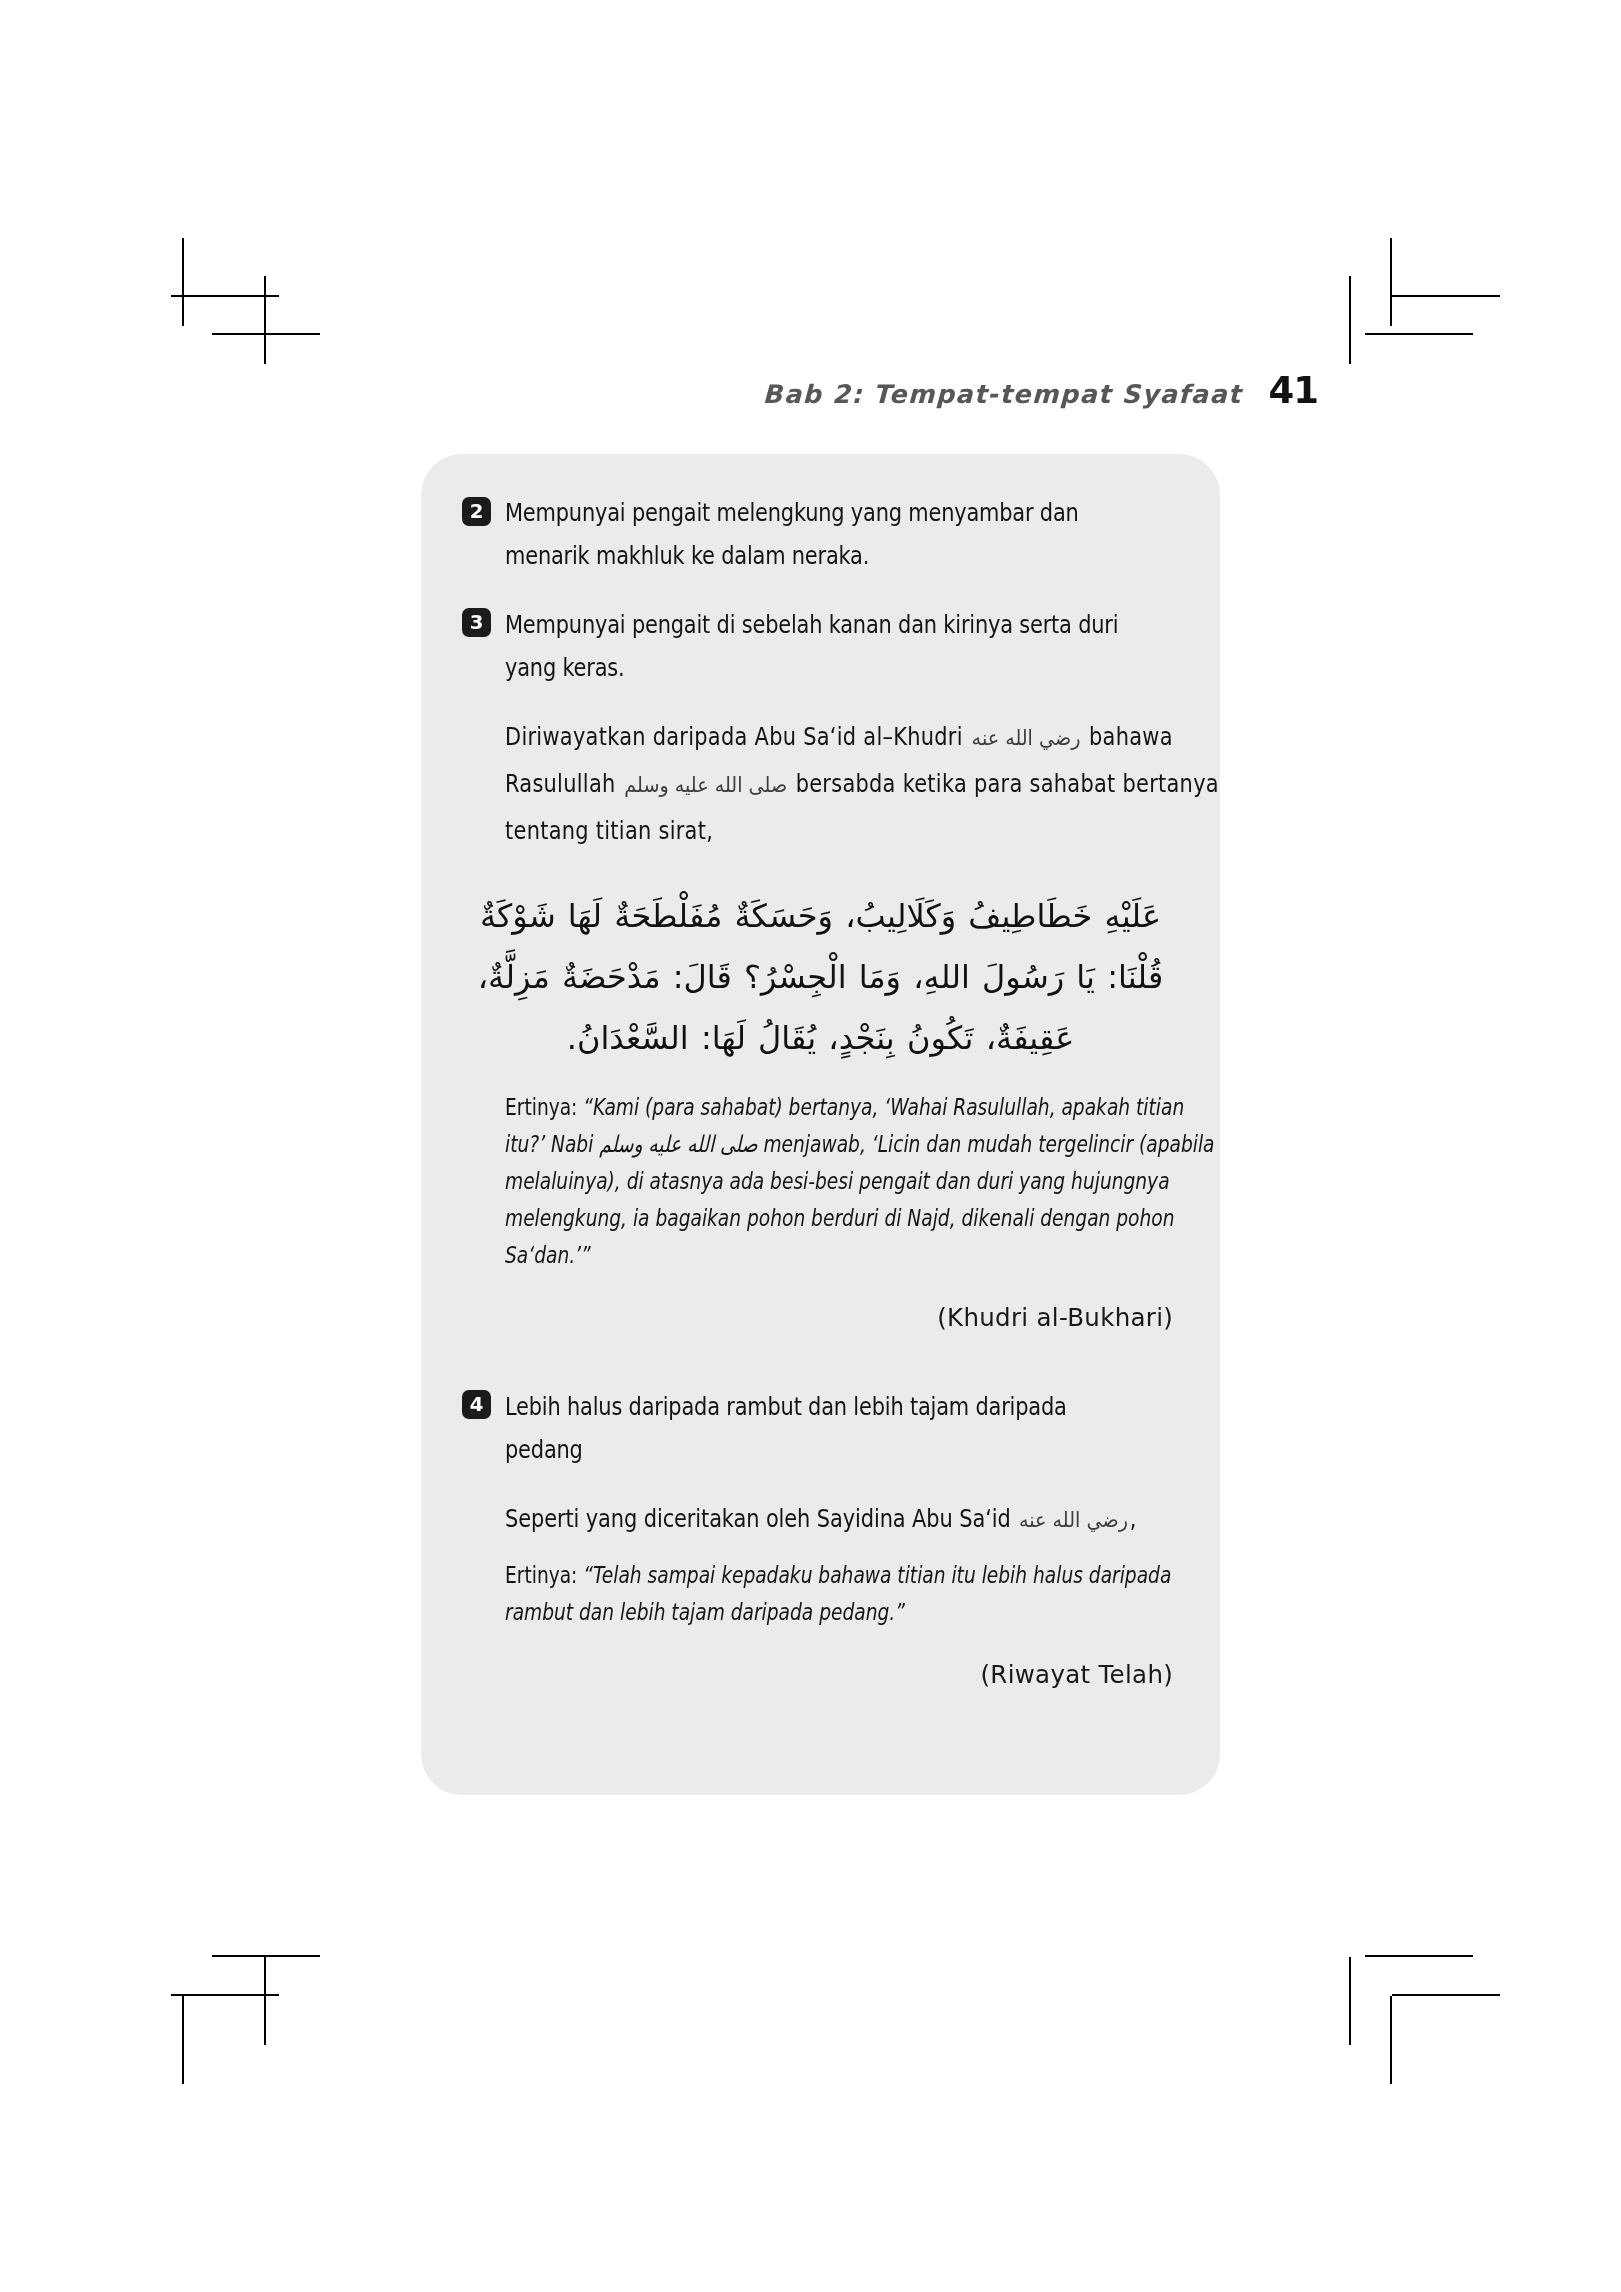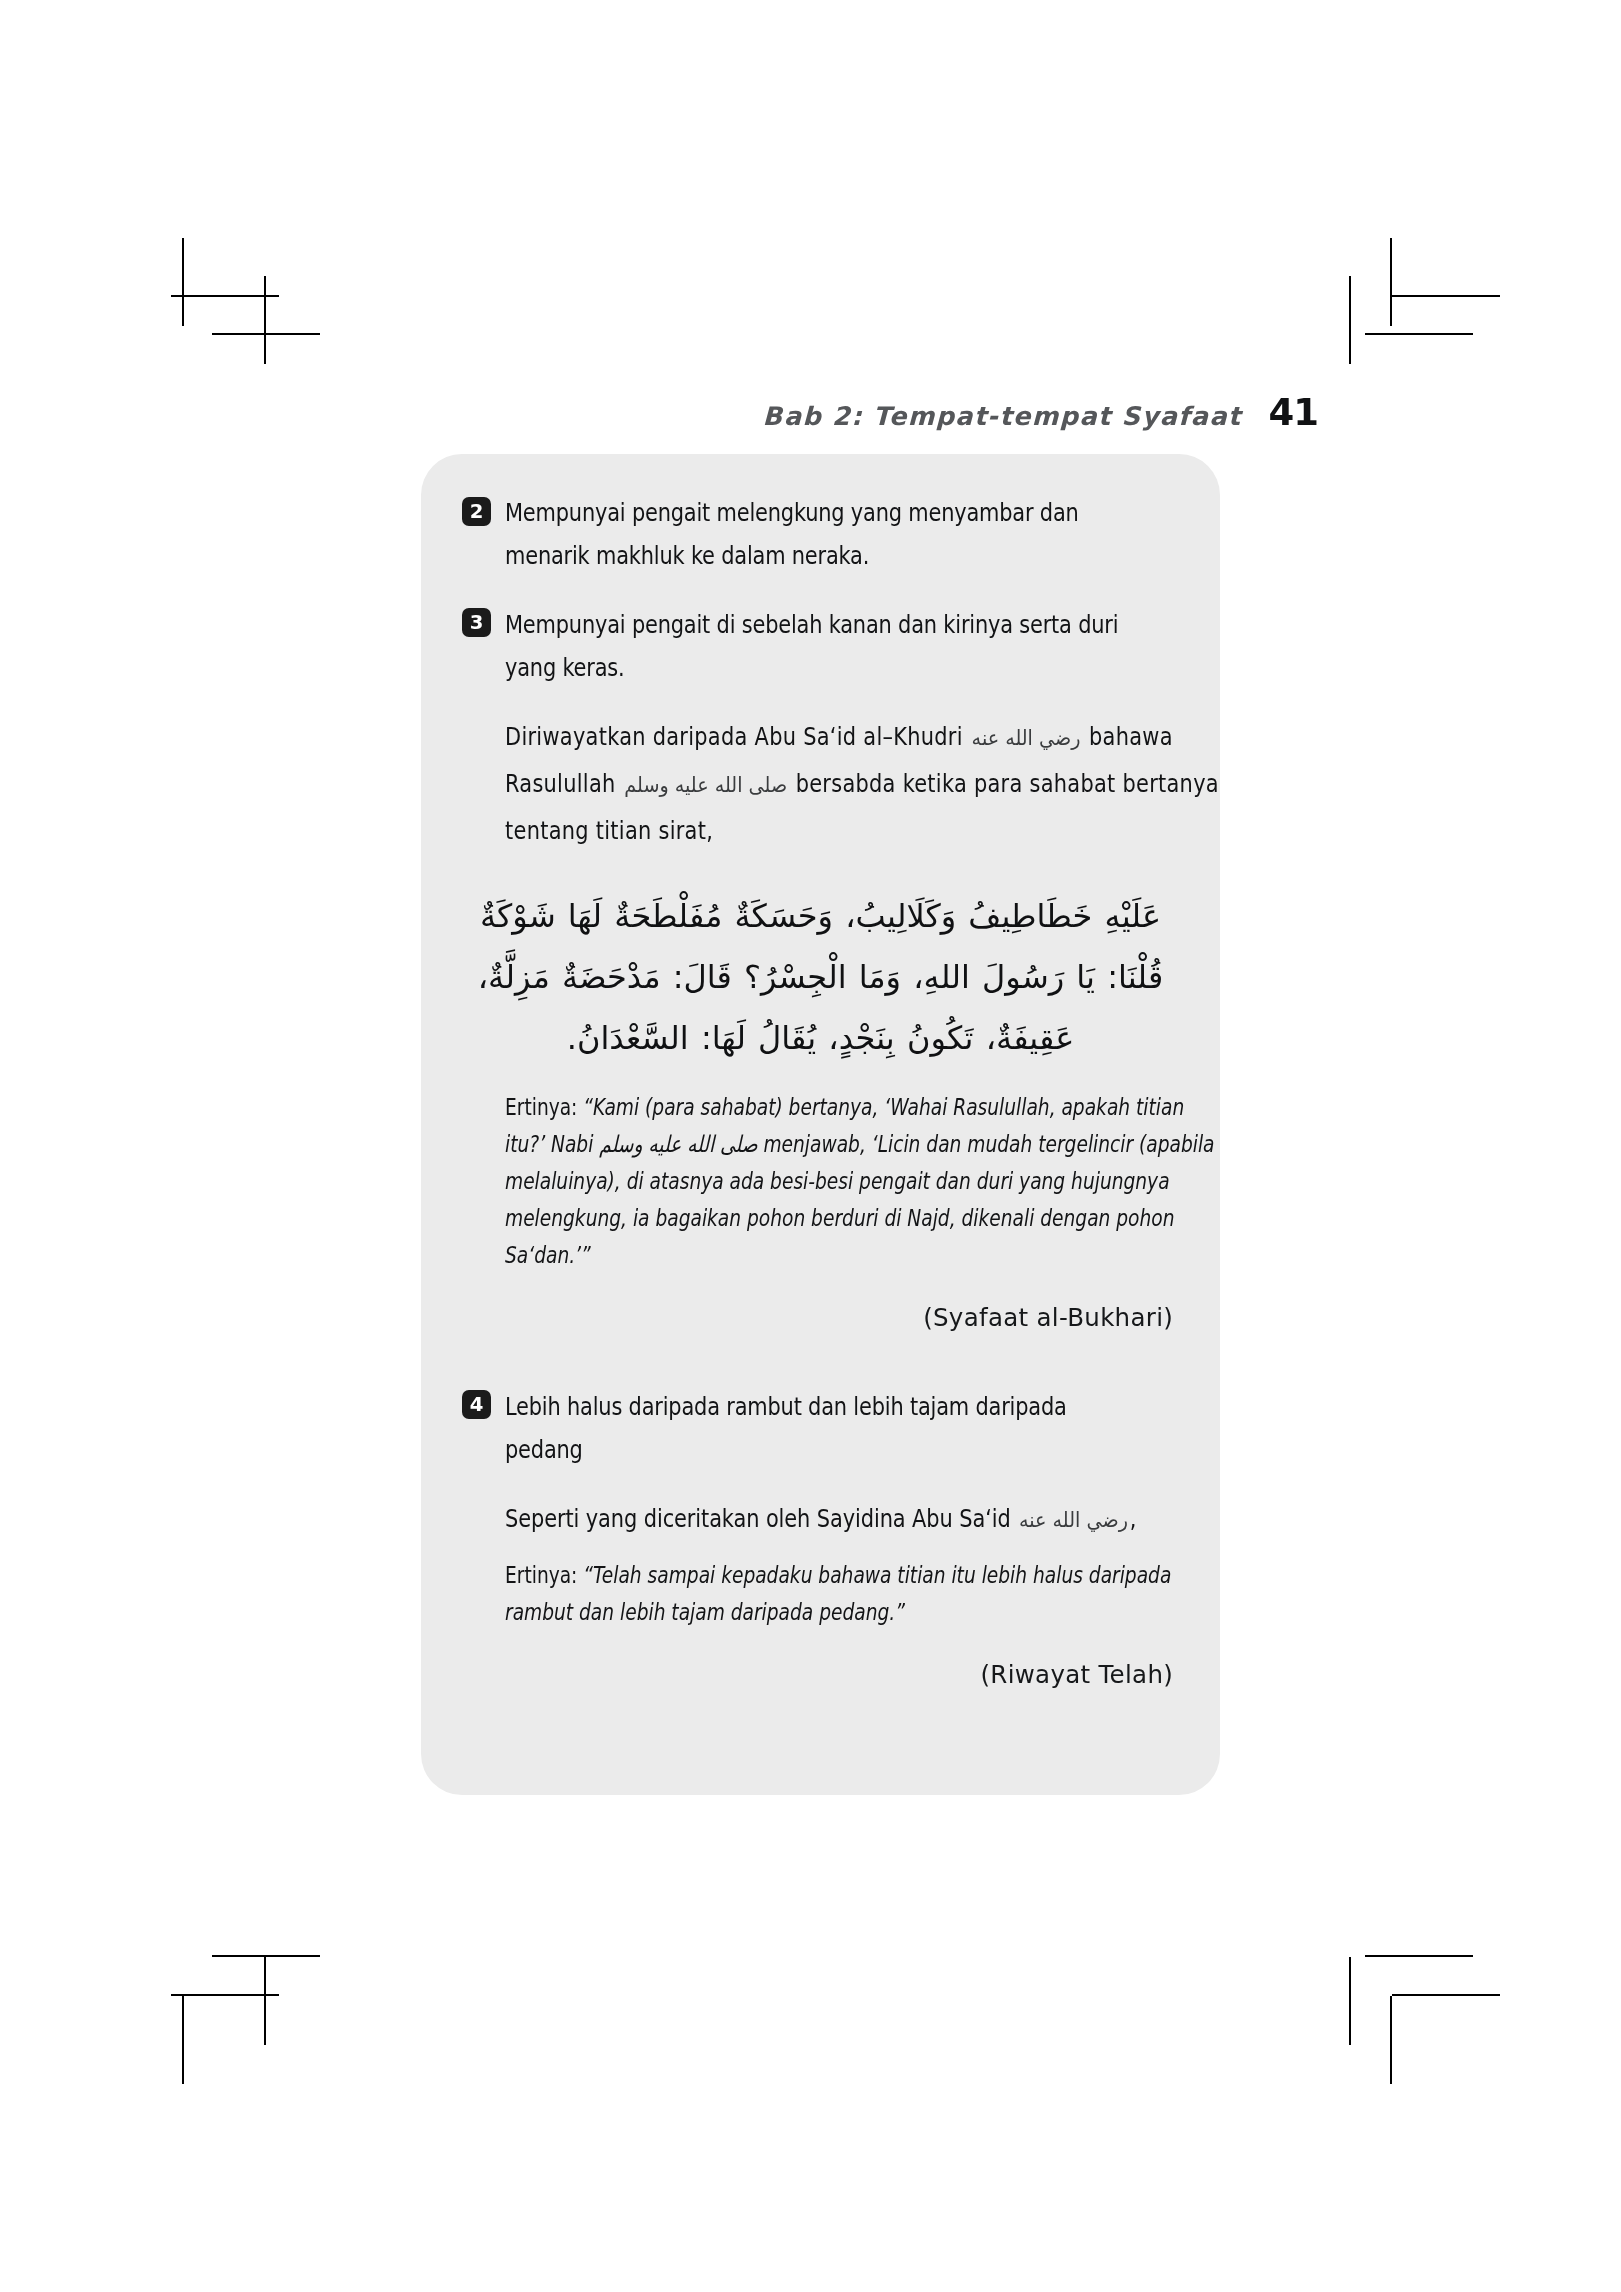--- a/index.html
+++ b/index.html
@@ -47,21 +47,20 @@
     letter-spacing: 1.4px;
     color: #55575a;
     transform: skewX(-4deg);
   }
   .header-pageno {
     font-family: "DejaVu Sans", sans-serif;
     font-weight: 700;
     font-size: 37px;
     color: #111214;
     letter-spacing: -1px;
-    margin-top: 22px;
   }
 
   
   .content-card {
     position: absolute;
     left: 421px;
     top: 454px;
     width: 799px;
     min-height: 1341px;
     background: #ebebeb;
@@ -213,21 +212,21 @@
     <p class="narration"><span>Diriwayatkan daripada Abu Sa‘id al–Khudri </span><span class="honorific">رضي الله عنه</span><span> bahawa Rasulullah </span><span class="honorific">صلى الله عليه وسلم</span><span> bersabda ketika para sahabat bertanya tentang titian sirat,</span></p>
 
     <div class="arabic-block">
       <span class="aline">عَلَيْهِ خَطَاطِيفُ وَكَلَالِيبُ، وَحَسَكَةٌ مُفَلْطَحَةٌ لَهَا شَوْكَةٌ</span>
       <span class="aline">قُلْنَا: يَا رَسُولَ اللهِ، وَمَا الْجِسْرُ؟ قَالَ: مَدْحَضَةٌ مَزِلَّةٌ،</span>
       <span class="aline">عَقِيفَةٌ، تَكُونُ بِنَجْدٍ، يُقَالُ لَهَا: السَّعْدَانُ.</span>
     </div>
 
     <p class="translation"><span class="label">Ertinya:</span> <span class="quote">“Kami (para sahabat) bertanya, ‘Wahai Rasulullah, apakah titian itu?’ Nabi صلى الله عليه وسلم menjawab, ‘Licin dan mudah tergelincir (apabila melaluinya), di atasnya ada besi-besi pengait dan duri yang hujungnya melengkung, ia bagaikan pohon berduri di Najd, dikenali dengan pohon Sa‘dan.’”</span></p>
 
-    <div class="attribution">(Syafaat al-Bukhari)</div>
+    <div class="attribution">(Khudri al-Bukhari)</div>
 
     <div class="spacer-lg"></div>
 
     <div class="numbered-item">
       <div class="item-badge">4</div>
       <div class="item-text">Lebih halus daripada rambut dan lebih tajam daripada pedang</div>
     </div>
 
     <p class="narration tight"><span>Seperti yang diceritakan oleh Sayidina Abu Sa‘id </span><span class="honorific">رضي الله عنه</span><span>,</span></p>
 

